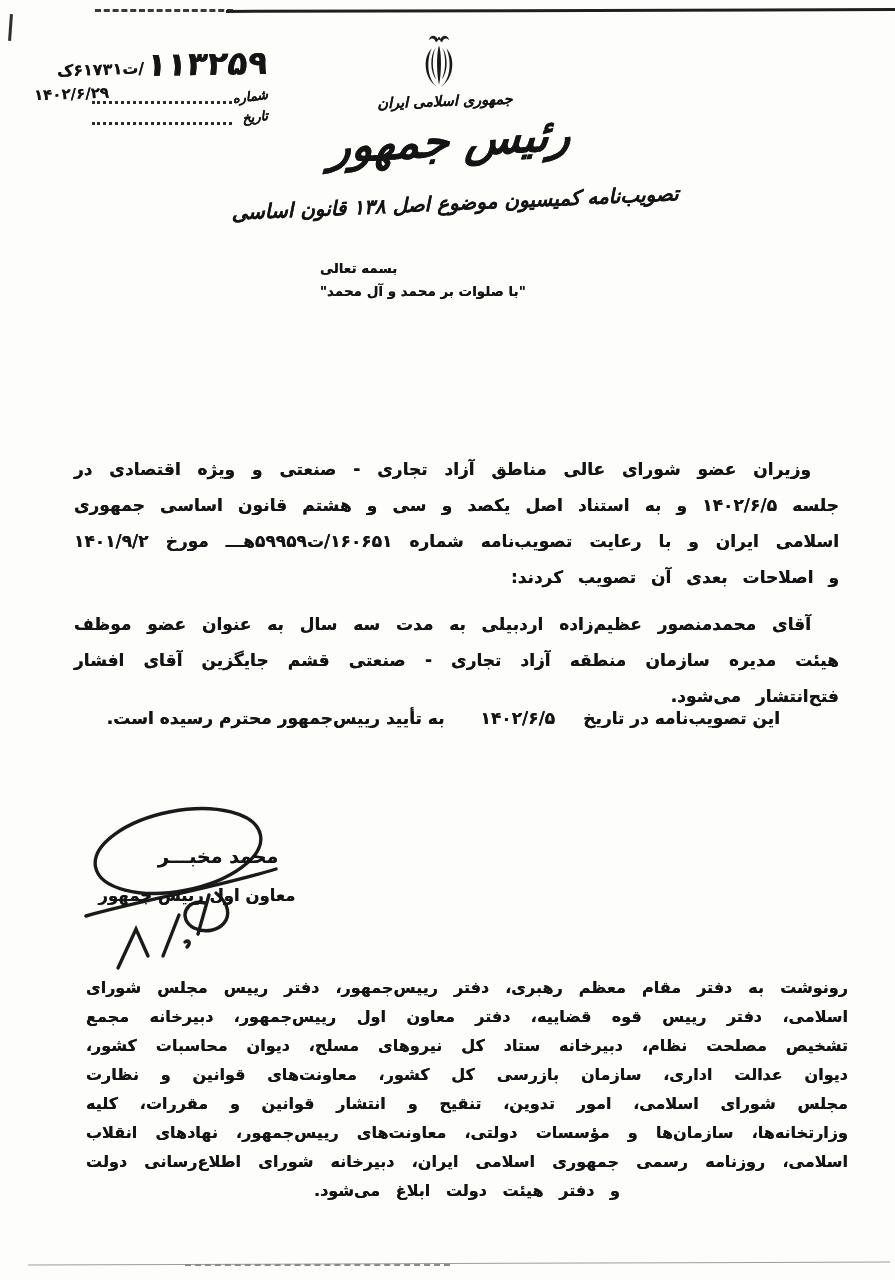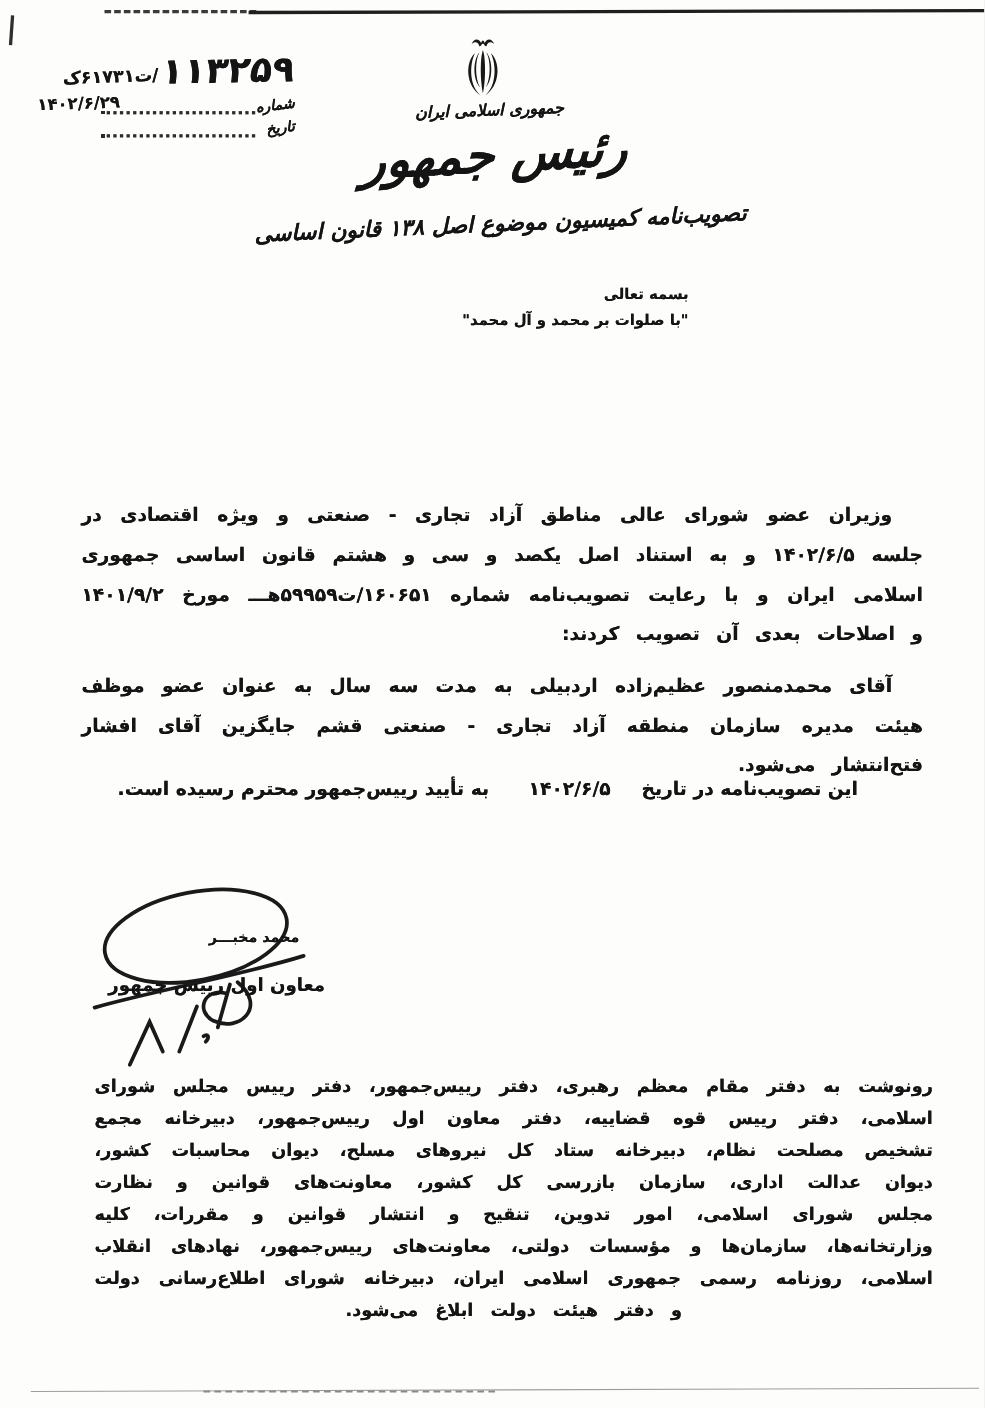--- a/index.html
+++ b/index.html
@@ -26,33 +26,33 @@
   .ref-label{font-size:13px;font-style:italic;font-weight:bold;width:36px;transform:rotate(-7deg);flex:0 0 auto;}
   .ref-dots{flex:0 0 140px;border-bottom:3px dotted #2b2b2b;height:13px;}
   .date-stamp{position:absolute;left:14px;top:-3px;font-size:15px;font-weight:bold;letter-spacing:1px;transform:rotate(-2deg);white-space:nowrap;}
 
   
   .emblem{position:absolute;left:413px;top:33px;width:52px;height:62px;}
   .country{position:absolute;top:93px;left:295px;width:300px;text-align:center;font-size:14.5px;font-weight:bold;font-style:italic;transform:rotate(-2deg);}
   .president{position:absolute;top:114px;left:280px;width:340px;text-align:center;font-size:45px;font-weight:bold;font-style:italic;transform:skewX(-6deg) rotate(-3deg);white-space:nowrap;}
   .doctype{position:absolute;top:191px;left:225px;width:460px;text-align:center;font-size:20px;font-weight:bold;font-style:italic;transform:rotate(-2.5deg);white-space:nowrap;}
 
-  .invocation{position:absolute;top:257px;left:320px;width:306px;text-align:right;font-size:13.5px;font-weight:bold;line-height:23px;}
+  .invocation{position:absolute;top:257px;left:320px;width:306px;text-align:left;font-size:13.5px;font-weight:bold;line-height:23px;}
 
   .recipient{position:absolute;top:350px;left:2px;width:692px;text-align:center;font-size:17.5px;font-weight:bold;line-height:33px;}
 
   .body-text{position:absolute;top:440px;right:45px;width:787px;}
   .para{margin:11px;font-size:17px;font-weight:bold;line-height:36px;text-align:justify;text-indent:28px;word-spacing:9px;}
 
   .approval{position:absolute;top:708px;right:115px;font-size:17px;font-weight:bold;white-space:nowrap;}
   .approval-date{display:inline-block;margin-right:28px;margin-left:36px;}
 
   .signature{position:absolute;top:795px;left:66px;width:288px;height:198px;}
   .sig-svg{position:absolute;left:0;top:0;width:100%;height:100%;}
-  .sig-name{position:absolute;top:50px;left:74px;width:182px;text-align:center;font-size:13px;font-weight:bold;white-space:nowrap;}
+  .sig-name{position:absolute;top:50px;left:92px;width:182px;text-align:left;font-size:19px;font-weight:bold;white-space:nowrap;}
   .sig-title{position:absolute;top:91px;left:12px;width:238px;text-align:center;font-size:16.5px;font-weight:bold;white-space:nowrap;}
 
   .footer{position:absolute;top:961px;right:35px;width:762px;margin:12px;font-size:16px;font-weight:bold;line-height:29px;text-align:justify;text-align-last:center;word-spacing:10px;}
 </style>
 </head>
 <body>
 
 <div class="page">
 
   <div class="scan-top-dashes"></div>

